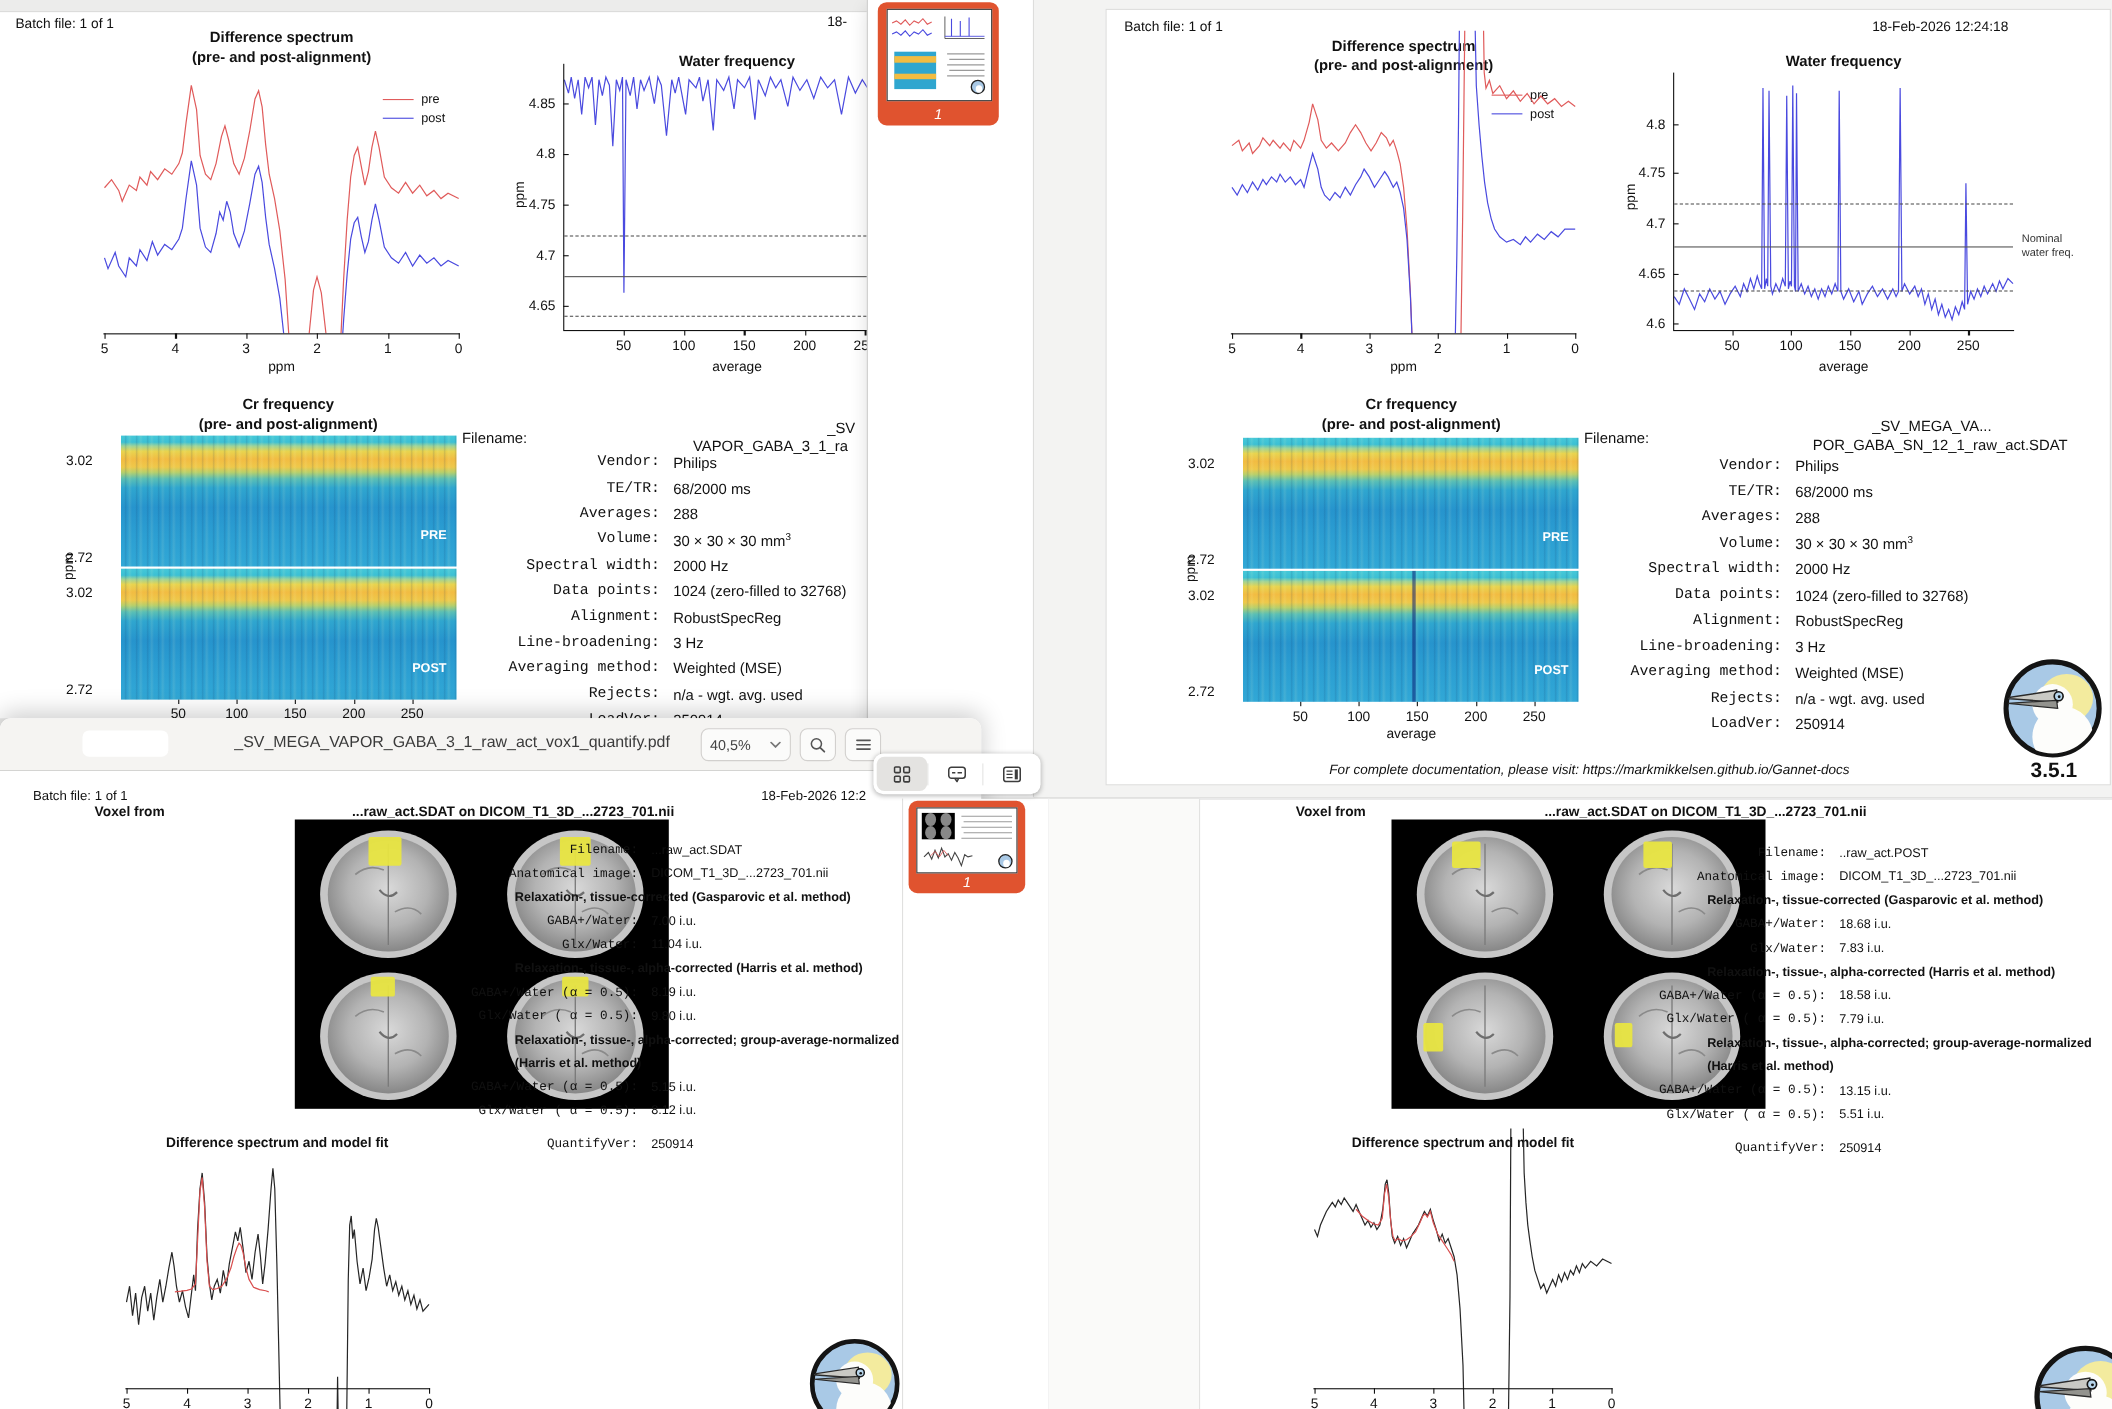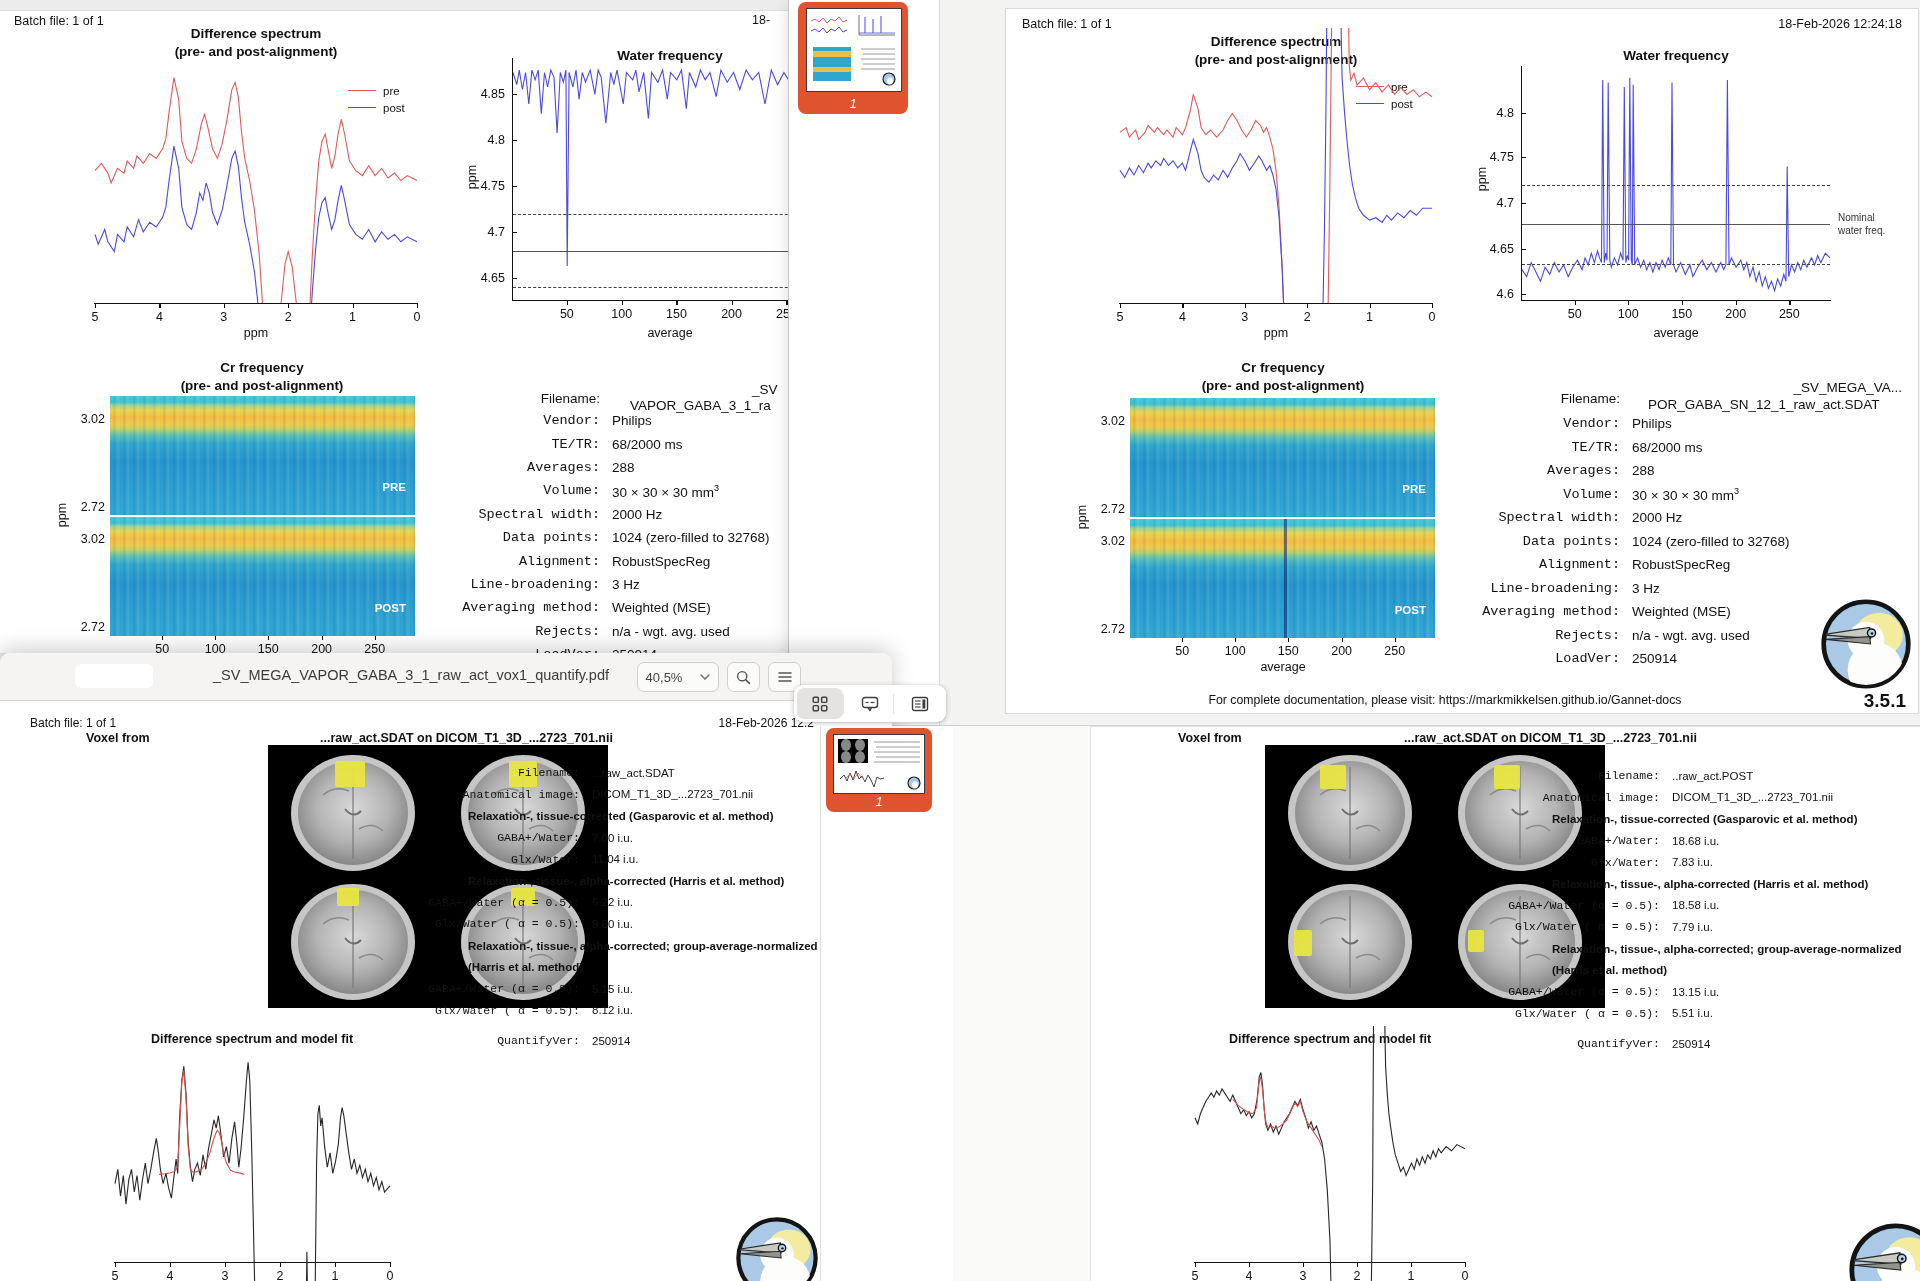--- a/index.html
+++ b/index.html
@@ -1,21 +1,21 @@
 <!DOCTYPE html>
 <html><head>
 <meta charset="utf-8">
 <style>
   html,body{margin:0;padding:0;background:#d8d8d6;font-family:"Liberation Sans",sans-serif;}
   #screen{position:relative;width:1920px;height:1281px;overflow:hidden;background:#e9e9e8;}
   .abs{position:absolute;}
   .t{position:absolute;color:#111;font-size:12.5px;white-space:nowrap;}
   .bold{font-weight:bold;}
   .ctr{text-align:center;}
-  .rgt{text-align:right;}
+  .rgt{text-align:left;}
   .rot{transform:rotate(-90deg);transform-origin:center;}
 
   
   #win-tl{left:0;top:0;width:822px;height:653px;background:#fff;z-index:10;}
   #win-tl .topstrip{position:absolute;left:0;top:0;width:100%;height:10px;background:#ececeb;border-bottom:1px solid #dcdcdb;}
   #tl-content{z-index:15;}
   #win-right{left:788px;top:0;width:1132px;height:725px;background:#f3f3f2;z-index:20;border-left:1px solid #c8c8c7;border-bottom:1px solid #cfcfce;box-shadow:0 6px 16px rgba(0,0,0,0.14);}
   #win-right .sidebar{position:absolute;left:0;top:0;width:150px;height:100%;background:#fff;border-right:1px solid #dddddc;}
   #win-right .page{position:absolute;left:216px;top:8px;width:912px;height:704px;background:#fff;border:1px solid #dcdcdb;}
   #right-content{z-index:25;}
@@ -444,21 +444,21 @@
           <g clip-path="url(#lc)">
             <ellipse cx="64" cy="40" rx="26" ry="24" fill="#f3eb9e"></ellipse>
             <ellipse cx="60" cy="78" rx="30" ry="30" fill="#fdfdfb"></ellipse>
             <ellipse cx="50" cy="46" rx="20" ry="20" fill="#fdfdfb"></ellipse>
             <polygon points="2,40 54,32 55,44" fill="#c9c9c4" stroke="#2a2a2a" stroke-width="1.4"></polygon>
             <polygon points="6,45 54,42 55,50" fill="#93938e" stroke="#2a2a2a" stroke-width="1.2"></polygon>
             <circle cx="56" cy="38" r="4.4" fill="#b7d6ec" stroke="#141414" stroke-width="1.6"></circle>
             <circle cx="56.5" cy="38.5" r="1.4" fill="#141414"></circle>
           </g>
         </svg></div>
-    <div class="t ctr" style="left:1095px;top:693px;width:700px;font-size:12.3px;">For complete documentation, please visit: https://markmikkelsen.github.io/Gannet-docs</div>
+    <div class="t ctr" style="left:1095px;top:693px;width:700px;font-size:12.3px;font-style:italic;">For complete documentation, please visit: https://markmikkelsen.github.io/Gannet-docs</div>
     <div class="t rgt bold" style="left:1846px;top:690px;width:60px;font-size:19px;">3.5.1</div>
   </div>
 
   <div id="win-bl" class="abs">
     <div class="titlebar">
       <div class="tb-blob"></div>
       <div class="tb-filename">_SV_MEGA_VAPOR_GABA_3_1_raw_act_vox1_quantify.pdf</div>
       <div class="tb-btn" id="tb-zoom">
         <span>40,5%</span>
         <svg width="10" height="6" viewBox="0 0 10 6">
@@ -552,21 +552,21 @@
         </div>
         <div class="mrow">
           <div class="ml">Glx/Water:</div>
           <div class="mv">11.04 i.u.</div>
         </div>
         <div class="mrow">
           <div class="mh">Relaxation-, tissue-, alpha-corrected (Harris et al. method)</div>
         </div>
         <div class="mrow">
           <div class="ml">GABA+/Water (α = 0.5):</div>
-          <div class="mv">6.22 i.u.</div>
+          <div class="mv">8.19 i.u.</div>
         </div>
         <div class="mrow">
           <div class="ml">Glx/Water ( α = 0.5):</div>
           <div class="mv">9.80 i.u.</div>
         </div>
         <div class="mrow">
           <div class="mh">Relaxation-, tissue-, alpha-corrected; group-average-normalized</div>
         </div>
         <div class="mrow">
           <div class="mh">(Harris et al. method)</div>

